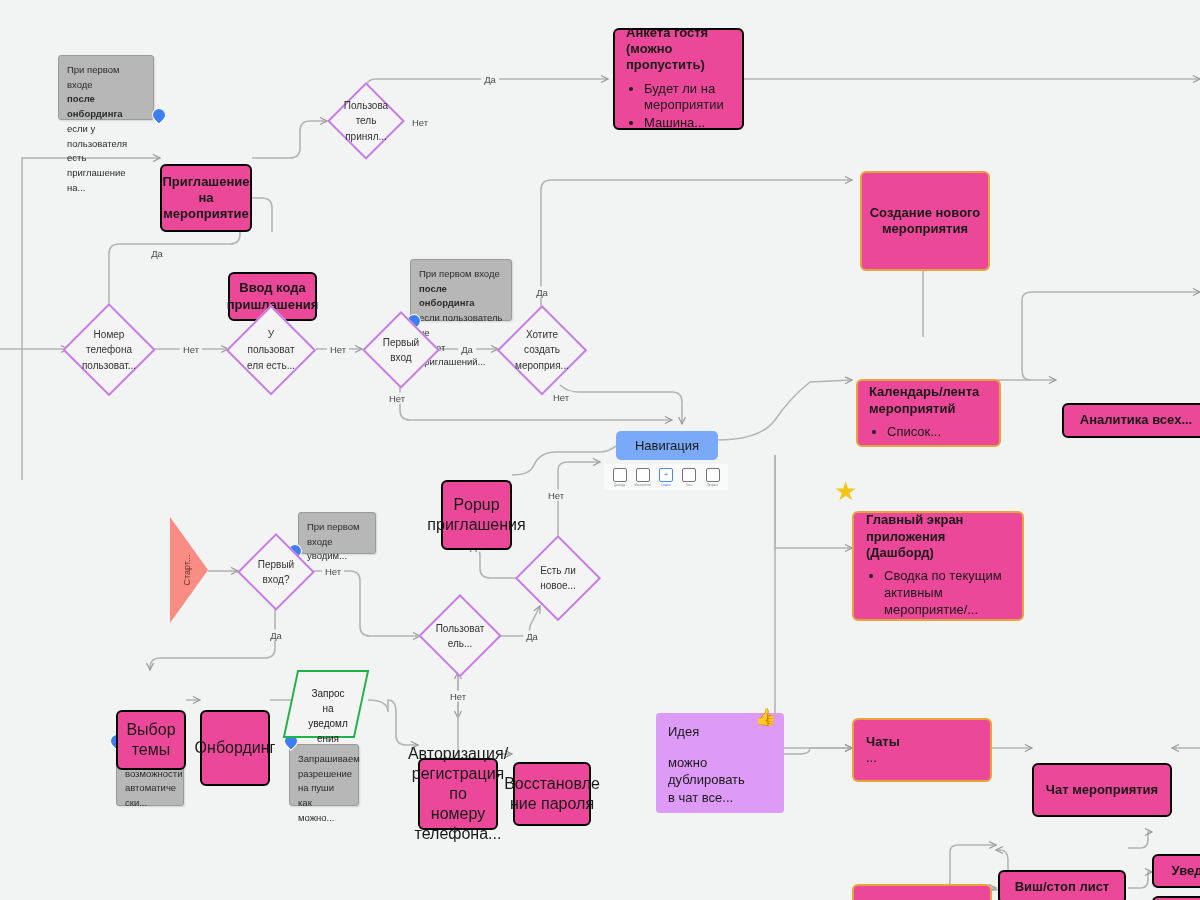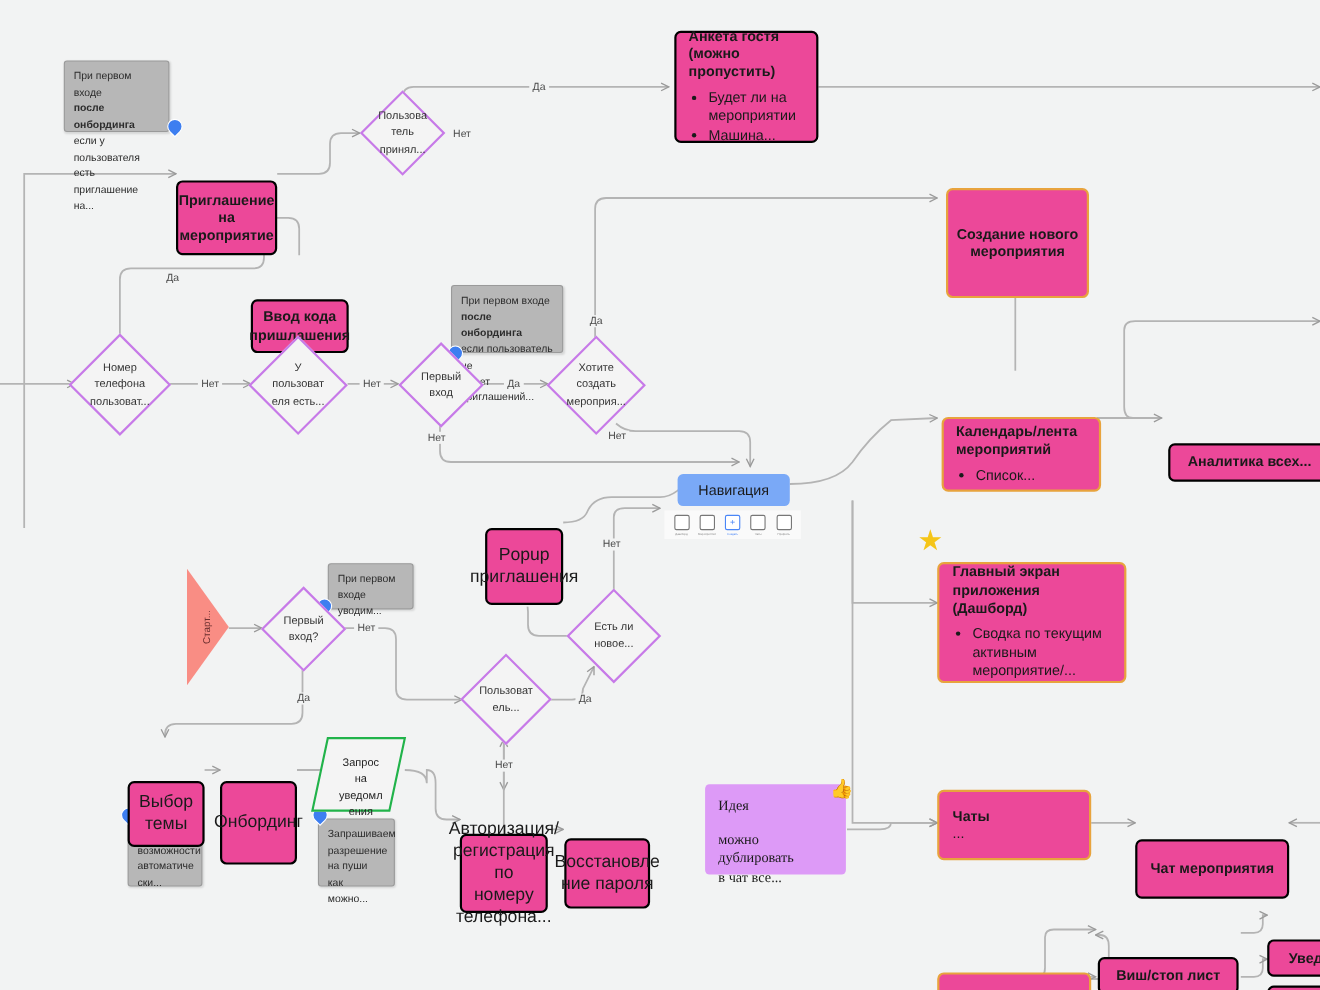--- a/index.html
+++ b/index.html
@@ -440,21 +440,21 @@
 ние пароля</div>
   </div>
 
   <div class="node rect center" style="left:418px; top:718px; width:80px; height:72px; padding:3px;">
     <div class="rect-title small" style="white-space:pre-line;">Авторизация/
 регистрация по
 номеру
 телефона...</div>
   </div>
 
-  <div class="idea" style="left:641px; top:713px; width:128px; height:82px;font-family:Liberation Serif, serif;">
+  <div class="idea" style="left:656px; top:713px; width:128px; height:100px;">
     <div>Идея</div>
     <div class="idea-gap"></div>
     <div style="white-space:pre-line;">можно дублировать
 в чат все...</div>
   </div>
   <div class="thumb" style="left:755px; top:709px;">👍</div>
 
   <div class="node rect orange" style="left:852px; top:718px; width:140px; height:64px; padding:8px 12px;">
     <div class="rect-title">Чаты</div>
     <div class="rect-title" style="font-weight:normal;">...</div>

